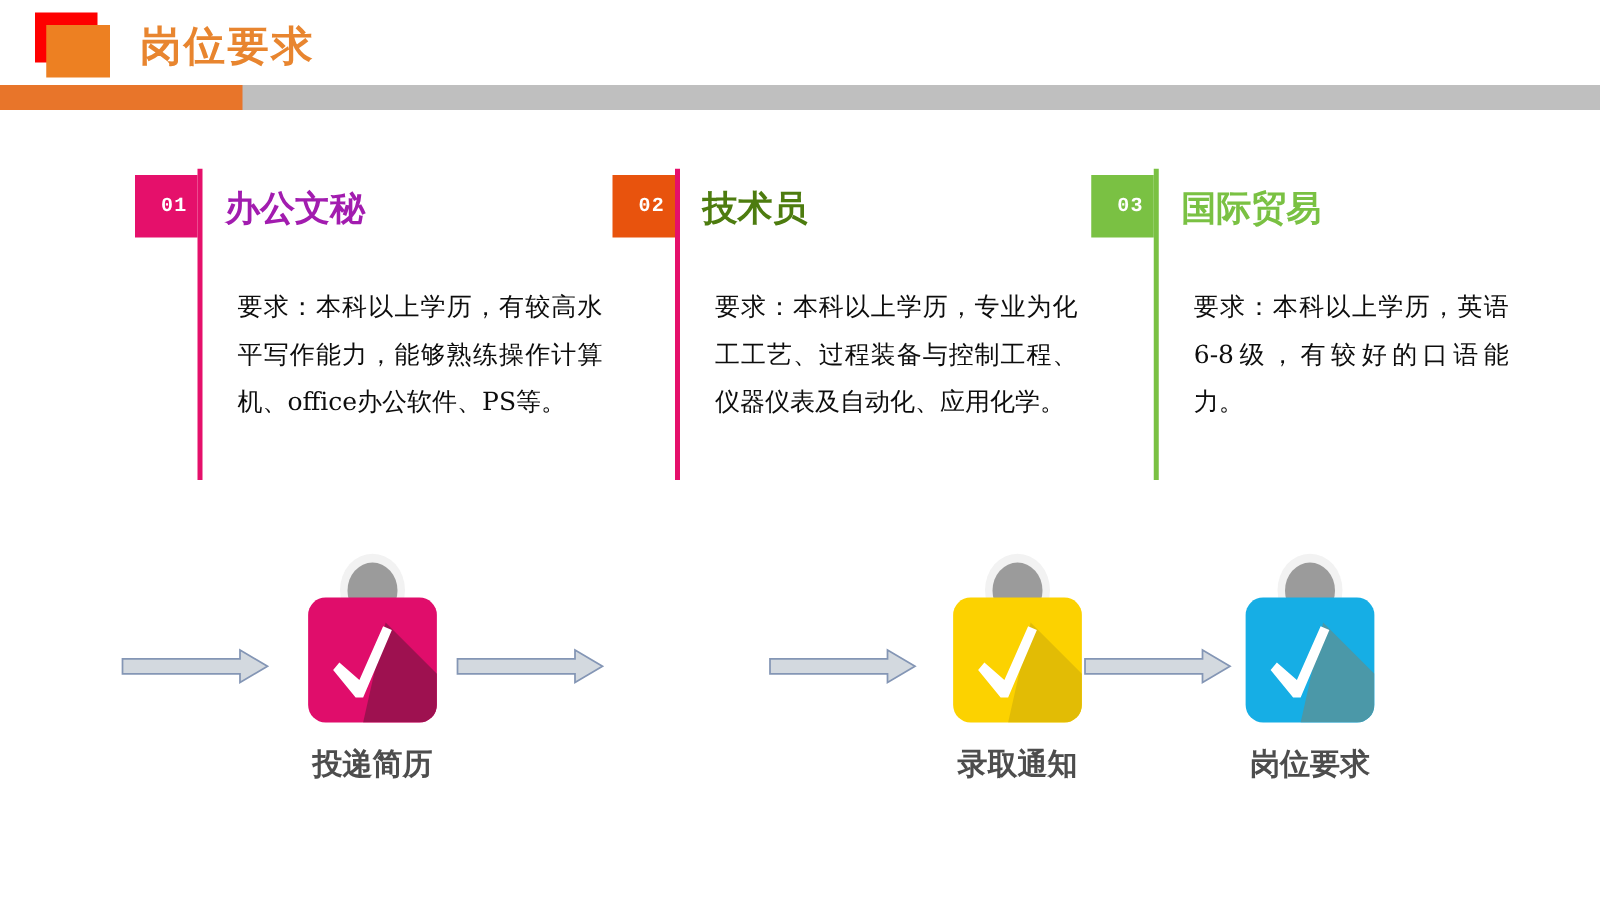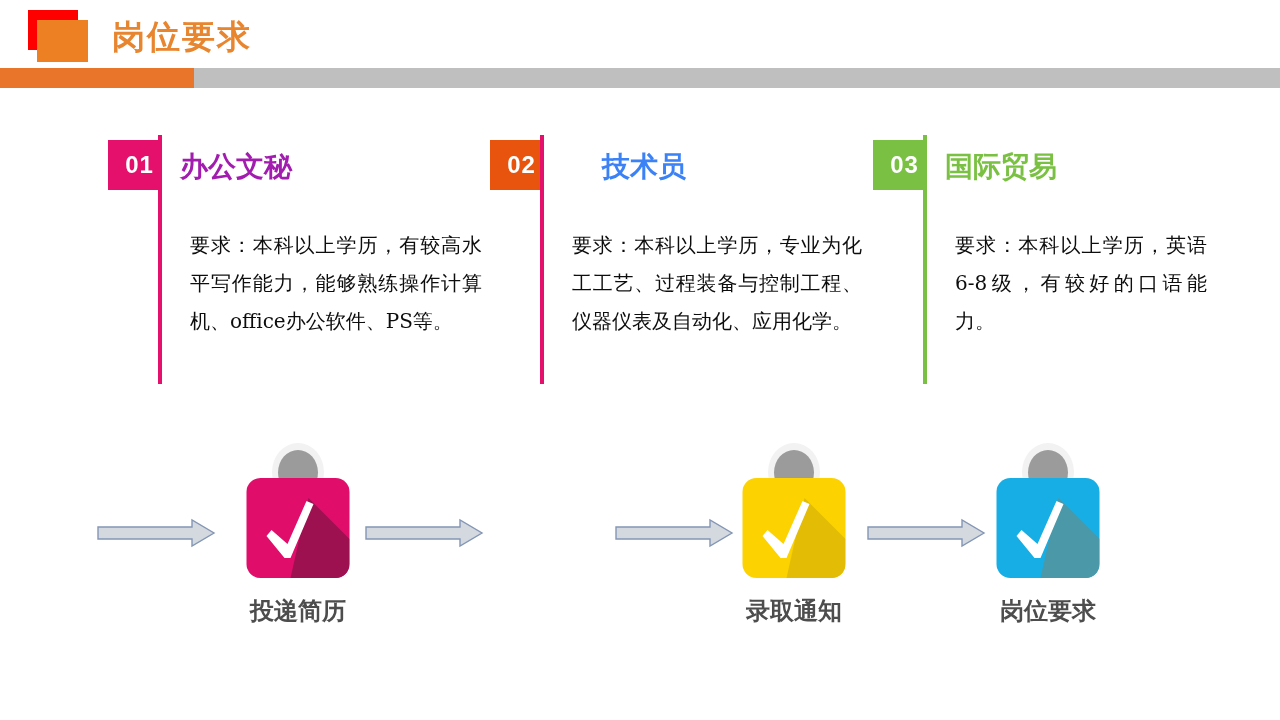--- a/index.html
+++ b/index.html
@@ -29,22 +29,22 @@
   .hdr-bar-wrap { position: absolute; left: 0; top: 68px; width: 1280px; height: 20px; }
   .hdr-bar-gray { position: absolute; left: 0; top: 0; width: 1280px; height: 20px; background: #bfbfbf; }
   .hdr-bar-orange { position: absolute; left: 0; top: 0; width: 194px; height: 20px; background: #e8752a; }
 
   
   .col { position: absolute; top: 140px; }
   .flag-badge {
     position: absolute; left: 0; top: 0;
     width: 50px; height: 50px;
     display: flex; align-items: center; justify-content: center;
-    color: #ffffff; font-size: 24px; font-weight: bold; letter-spacing: 1px;
-    font-family: Liberation Sans, sans-serif;
+    color: #ffffff; font-size: 16px; font-weight: bold; letter-spacing: 1px;
+    font-family: Liberation Mono, monospace;
     padding-left: 13px;
   }
   .flag-pole {
     position: absolute; left: 50px; top: -5px;
     width: 4px; height: 249px;
   }
   .col-title {
     position: absolute; left: 72px; top: 8px;
     font-size: 28px; font-weight: bold; white-space: nowrap;
     font-family: "DejaVu Sans", "Liberation Sans", sans-serif;
@@ -100,21 +100,21 @@
   <div class="col" style="left:108px; width:360px;">
     <div class="flag-badge" style="background:#e5106b;">01</div>
     <div class="flag-pole" style="background:#e5106b;"></div>
     <div class="col-title" style="color:#a21caf;">办公文秘</div>
     <div class="col-body" style="width:292px;">要求：本科以上学历，有较高水平写作能力，能够熟练操作计算机、office办公软件、PS等。</div>
   </div>
 
   <div class="col" style="left:490px; width:360px;">
     <div class="flag-badge" style="background:#e8530d;">02</div>
     <div class="flag-pole" style="background:#e5106b;"></div>
-    <div class="col-title" style="color:#3b82f6;margin-left:40px;">技术员</div>
+    <div class="col-title" style="color:#4d7c0f;">技术员</div>
     <div class="col-body" style="width:290px;">要求：本科以上学历，专业为化工工艺、过程装备与控制工程、仪器仪表及自动化、应用化学。</div>
   </div>
 
   <div class="col" style="left:873px; width:340px;">
     <div class="flag-badge" style="background:#7ac143;">03</div>
     <div class="flag-pole" style="background:#7ac143;"></div>
     <div class="col-title" style="color:#7ac143;">国际贸易</div>
     <div class="col-body" style="width:252px;">要求：本科以上学历，英语6-8级，有较好的口语能力。</div>
   </div>
 
@@ -146,21 +146,21 @@
       </svg>
     </div>
 
 
     <div class="arrow" style="left:614px;">
       <svg viewBox="0 0 120 30" preserveAspectRatio="none">
         <polygon points="2,9 96,9 96,2 118,15 96,28 96,21 2,21" fill="#d3d9df" stroke="#8496b5" stroke-width="1.4"></polygon>
       </svg>
     </div>
 
-    <div class="step" style="left:724px;">
+    <div class="step" style="left:744px;">
       <div class="icon-wrap">
         <div class="head-halo"></div>
         <div class="head-dot"></div>
         <div class="board" style="background:#fcd200;">
           <svg viewBox="0 0 103 100" preserveAspectRatio="none">
             <polygon points="62,20 103,61 103,100 44,100" fill="#e2bc05"></polygon>
             <path d="M20,58 L25,52 L41,66 L60,23 L67,26 L44,80 L38,80 Z" fill="#ffffff"></path>
           </svg>
         </div>
       </div>

